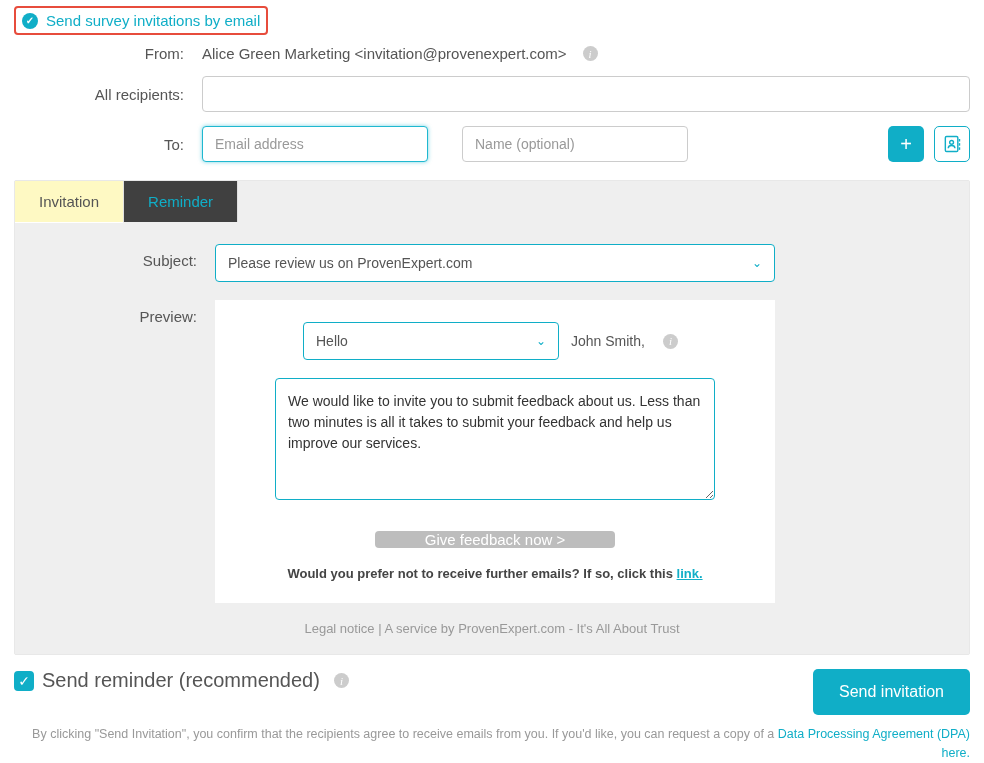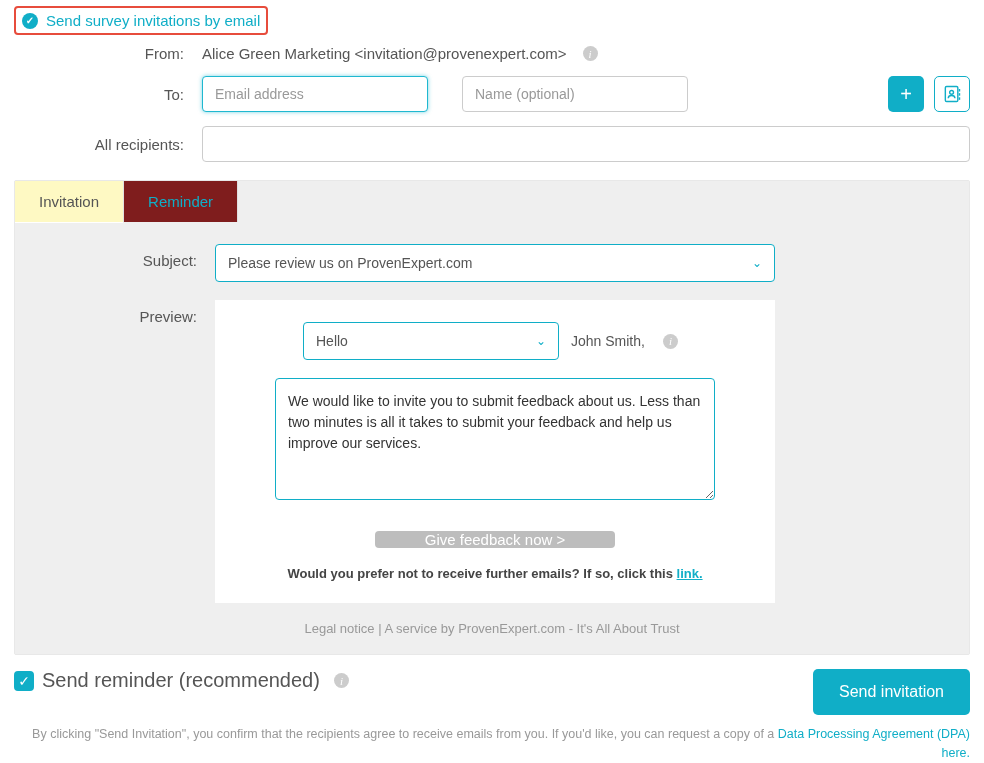--- a/index.html
+++ b/index.html
@@ -110,21 +110,21 @@
       font-size: 15px;
       cursor: pointer;
       border-right: 1px solid #e0e0e0;
     }
     .tab.active {
       background: #fef9c3;
       color: #555;
       border-bottom: 1px solid #fff;
       margin-bottom: -1px;
     }
-    .tab.inactive { color: #10aec7; background: #7f1d1d; }
+    .tab.inactive { color: #10aec7; background: #404040; }
     .tab-body {
       background: #efefef;
       padding: 22px 30px 18px 30px;
     }
     .subject-row, .preview-row { display: flex; margin-bottom: 18px; }
     .tab-label {
       width: 170px;
       text-align: right;
       padding-right: 18px;
       color: #555;
@@ -265,20 +265,27 @@
   <div class="header-row">
     <span class="header-circle">✓</span>
     <span class="header-text">Send survey invitations by email</span>
   </div>
 
   <div class="form-row">
     <div class="label-col">From:</div>
     <div class="field-col">
       <span class="from-text">Alice Green Marketing &lt;invitation@provenexpert.com&gt;</span>
       <span class="info-icon">i</span>
+    </div>
+  </div>
+
+  <div class="form-row">
+    <div class="label-col">All recipients:</div>
+    <div class="field-col">
+      <input class="recipients-input" type="text" style="">
     </div>
   </div>
 
   <div class="form-row">
     <div class="label-col">To:</div>
     <div class="field-col">
       <input class="input-text focused" type="text" placeholder="Email address" style="">
       <input class="input-text" type="text" style="margin-left: 24px;" placeholder="Name (optional)">
       <div class="to-actions">
         <button class="btn-add">+</button>
@@ -286,27 +293,20 @@
           <svg width="20" height="20" viewBox="0 0 24 24" fill="none" stroke="#10aec7" stroke-width="1.7">
             <rect x="4" y="3" width="15" height="18" rx="1.5"></rect>
             <circle cx="11.5" cy="10" r="2.3"></circle>
             <path d="M7.5 17c0-2 2-3.2 4-3.2s4 1.2 4 3.2"></path>
             <line x1="21" y1="6" x2="21" y2="9"></line>
             <line x1="21" y1="11" x2="21" y2="14"></line>
             <line x1="21" y1="16" x2="21" y2="19"></line>
           </svg>
         </button>
       </div>
-    </div>
-  </div>
-
-  <div class="form-row">
-    <div class="label-col">All recipients:</div>
-    <div class="field-col">
-      <input class="recipients-input" type="text" style="">
     </div>
   </div>
 
   <div class="tab-section">
     <div class="tabs">
       <div class="tab active">Invitation</div>
       <div class="tab inactive">Reminder</div>
     </div>
     <div class="tab-body">
       <div class="subject-row">

